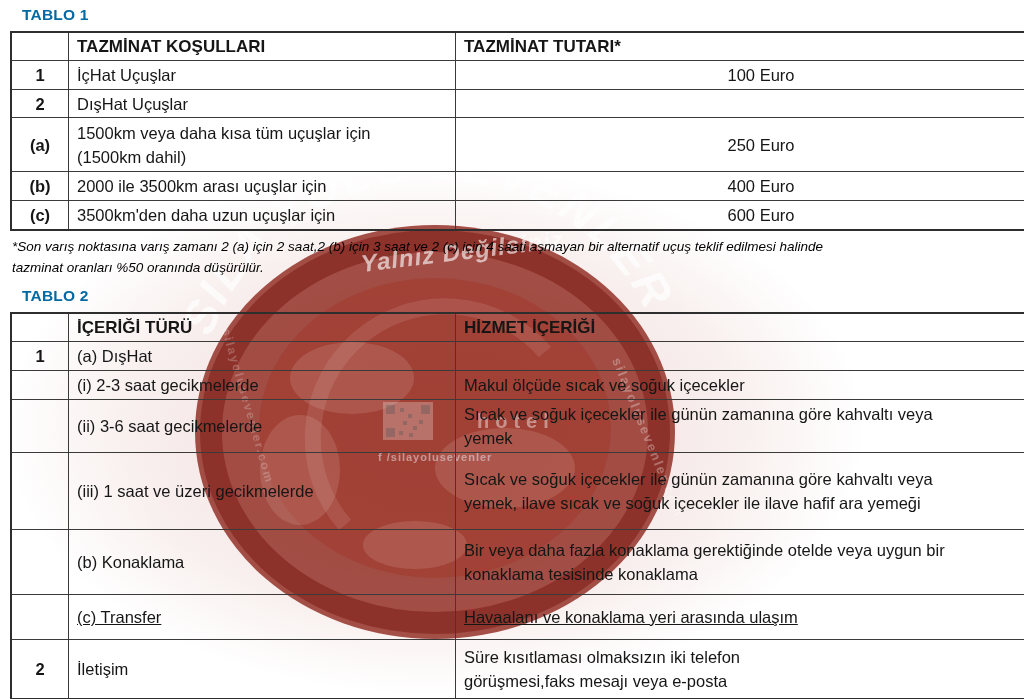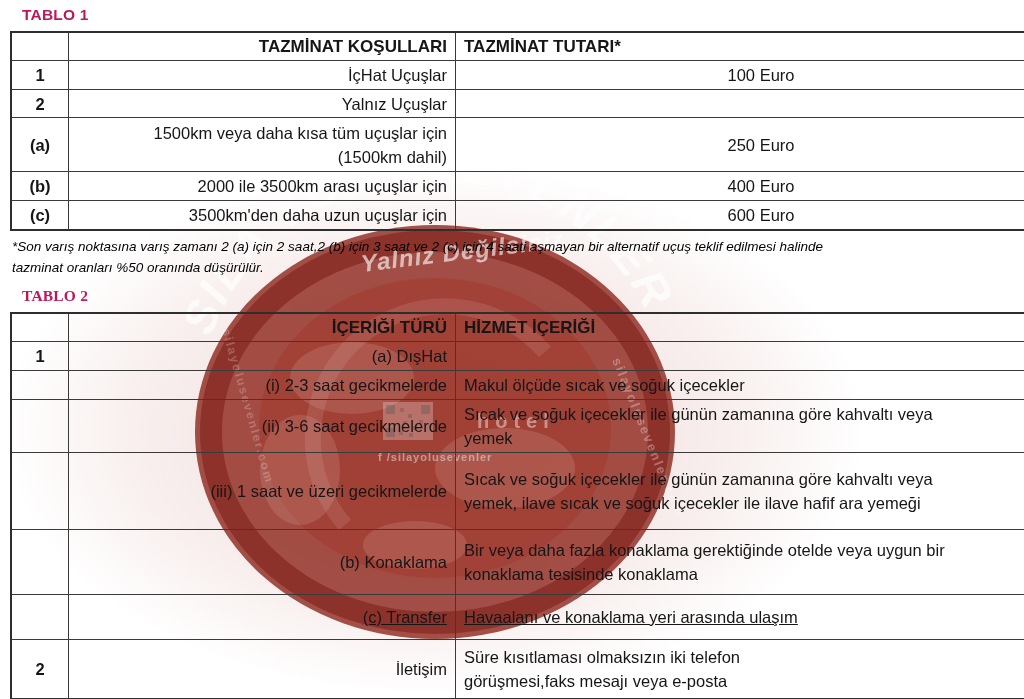--- a/index.html
+++ b/index.html
@@ -10,40 +10,40 @@
     overflow:hidden;
     font-family:"Liberation Sans", sans-serif;
     color:#161616;
   }
   .watermark{
     position:absolute;left:0;top:0;width:1024px;height:699px;
     z-index:0;pointer-events:none;
   }
   .content{position:relative;z-index:1;padding:6px 10px 0 10px;}
   .tablo-title{
-    font-size:15.5px;font-weight:bold;color:#be185d;
+    font-size:15.5px;font-weight:bold;color:#0369a1;
     margin:0 0 7px 12px;line-height:18px;letter-spacing:.2px;
   }
-  .tablo-title.second{margin-top:9px;font-family:Liberation Serif, serif;}
+  .tablo-title.second{margin-top:9px;}
   table.doc{
     border-collapse:collapse;table-layout:fixed;
     width:1004px;background:transparent;
   }
   table.doc{border:2.5px solid #2e2e2e;}
   table.doc td{
     border:1.6px solid #3a3a3a;
     padding:1px 8px;
     font-size:16.5px;line-height:24px;
     vertical-align:middle;
     white-space:pre-line;
     color:#161616;
     overflow:hidden;
   }
   td.col-no{width:40px;text-align:center;font-weight:bold;padding:1px 2px;}
-  td.col-mid{width:370px;text-align:right;}
+  td.col-mid{width:370px;text-align:left;}
   td.col-wide{width:594px;text-align:left;}
   td.center{text-align:center;}
   tr.hdr td{font-weight:bold;font-size:17px;}
   
   .h28 td{height:25px;} .h29 td{height:26px;} .h54 td{height:51px;}
   .h53 td{height:50px;} .h77 td{height:74px;} .h65 td{height:62px;}
   .h45 td{height:42px;text-decoration:underline;} .h59 td{height:56px;}
   .footnote{
     margin:5px 0 0 2px;
     width:1002px;
@@ -123,21 +123,21 @@
         <td class="col-mid">TAZMİNAT KOŞULLARI</td>
         <td class="col-wide">TAZMİNAT TUTARI*</td>
       </tr>
       <tr class="h29">
         <td class="col-no">1</td>
         <td class="col-mid">İçHat Uçuşlar</td>
         <td class="col-wide center">100 Euro</td>
       </tr>
       <tr class="h28">
         <td class="col-no">2</td>
-        <td class="col-mid">Yalnız Uçuşlar</td>
+        <td class="col-mid">DışHat Uçuşlar</td>
         <td class="col-wide center"></td>
       </tr>
       <tr class="h54">
         <td class="col-no">(a)</td>
         <td class="col-mid">1500km veya daha kısa tüm uçuşlar için
 (1500km dahil)</td>
         <td class="col-wide center">250 Euro</td>
       </tr>
       <tr class="h29">
         <td class="col-no">(b)</td>

